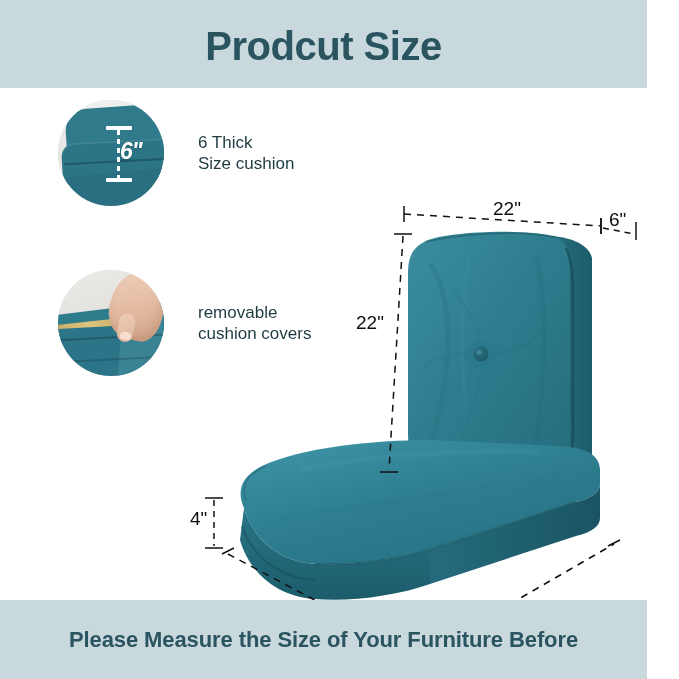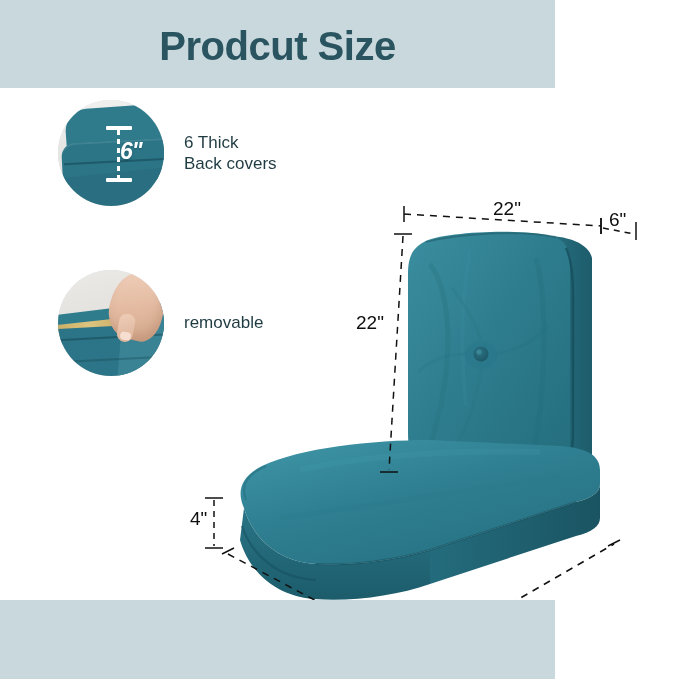--- a/index.html
+++ b/index.html
@@ -18,21 +18,21 @@
     width: 679px;
     height: 679px;
     overflow: hidden;
     background: #ffffff;
   }
 
   
   .band {
     position: absolute;
     left: 0;
-    width: 555px;
+    width: 647px;
     background: #c9d8dd;
     display: flex;
     align-items: center;
     justify-content: center;
     text-align: center;
   }
   #header-band {
     top: 0;
     height: 88px;
   }
@@ -80,21 +80,21 @@
   .feature-circle {
     position: relative;
     width: 106px;
     height: 106px;
     border-radius: 50%;
     overflow: hidden;
     flex: none;
     box-shadow: 0 0 0 1px rgba(120,140,150,0.30) inset;
   }
   .feature-label {
-    margin-left: 20px;
+    margin-left: 34px;
     font-size: 17px;
     line-height: 1.25;
     color: #1f3b42;
     font-weight: normal;
     white-space: nowrap;
   }
   .feature-label .l2 { display: block; }
 
   
   .c1-bg {
@@ -427,41 +427,43 @@
         <div class="c1-low"></div>
         <div class="c1-caliper">
           <div class="cap top"></div>
           <div class="stem"></div>
           <div class="cap bot"></div>
         </div>
         <div class="c1-6">6"</div>
       </div>
       <div class="feature-label">
         <span class="l1">6 Thick</span>
-        <span class="l2">Back covers</span>
+        <span class="l2">Size cushion</span>
       </div>
     </div>
 
     <div class="feature" id="feature-removable">
       <div class="feature-circle">
         <div class="c2-bg"></div>
         <div class="c2-fabric-top"></div>
         <div class="c2-foam"></div>
         <div class="c2-fabric-main"></div>
         <div class="c2-fabric-right"></div>
         <div class="c2-zipline"></div>
         <div class="c2-zipline2"></div>
         <div class="c2-pull"></div>
         <div class="c2-hand"></div>
         <div class="c2-finger"></div>
         <div class="c2-nail"></div>
       </div>
       <div class="feature-label">
         <span class="l1">removable</span>
+        <span class="l2">cushion covers</span>
       </div>
     </div>
 
   </div>
 
   <div class="band" id="footer-band">
+    <div class="footer-line">Please Measure the Size of Your Furniture Before</div>
   </div>
 
 </div>
 
 </body></html>

